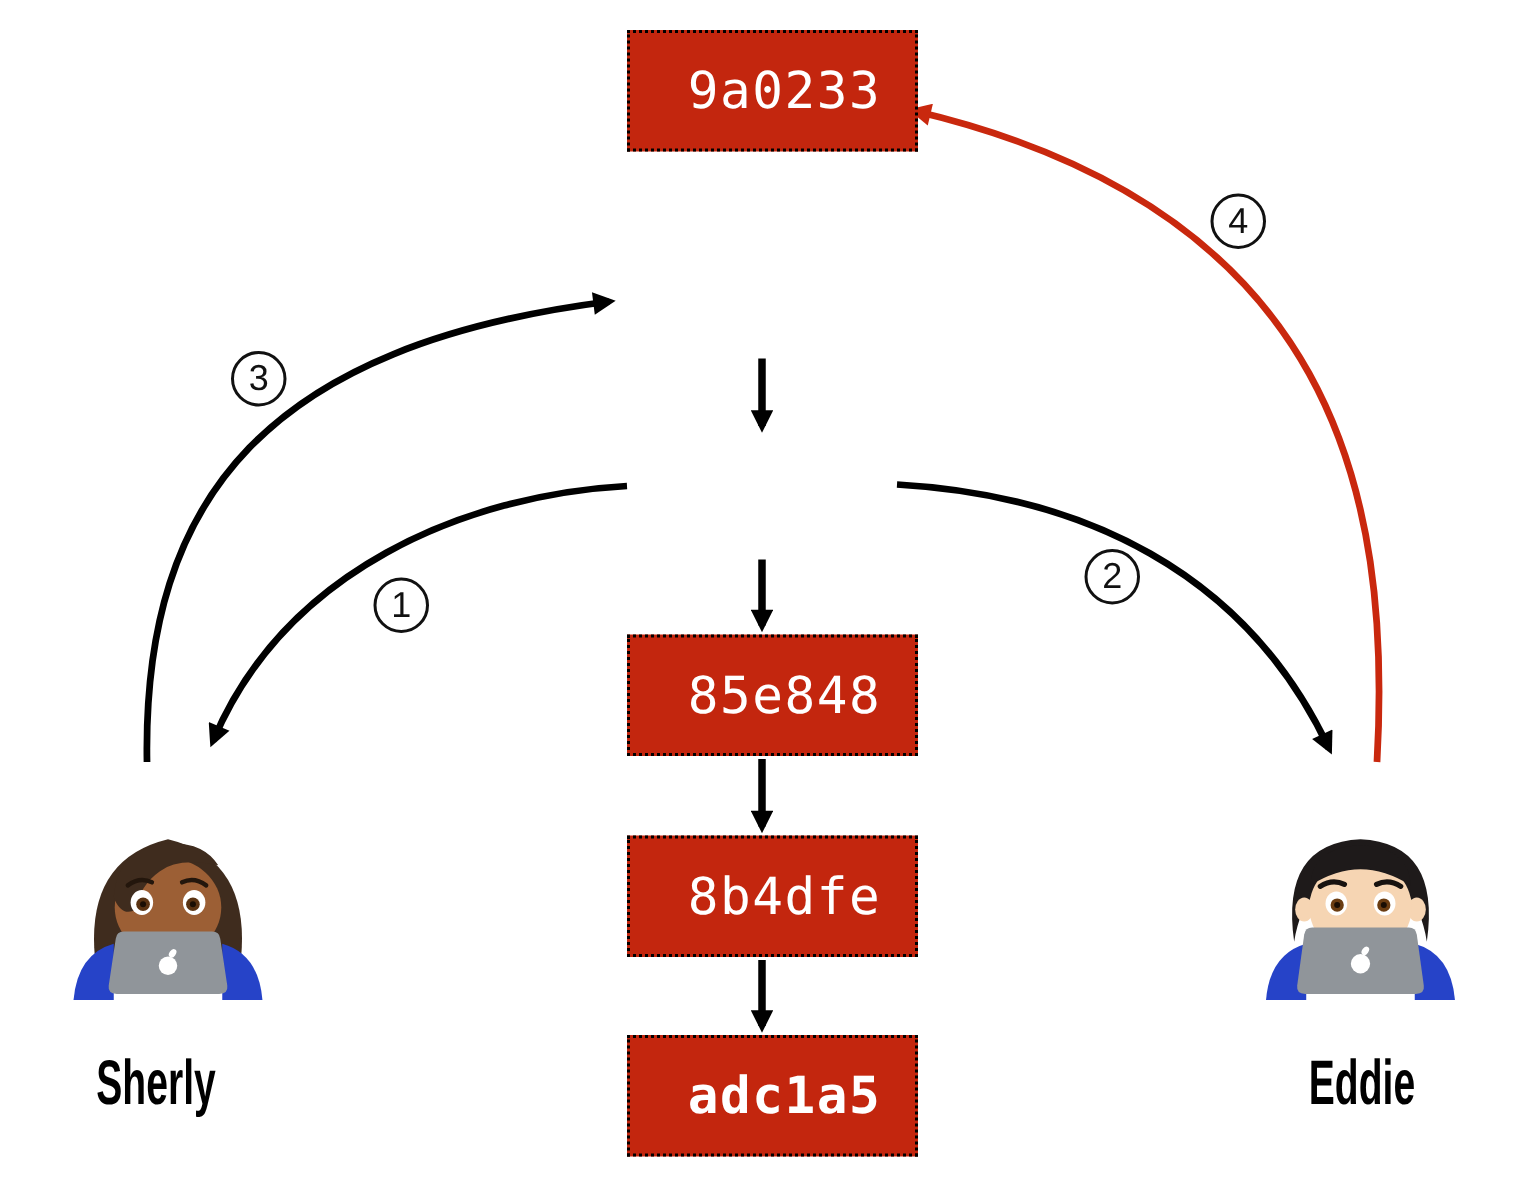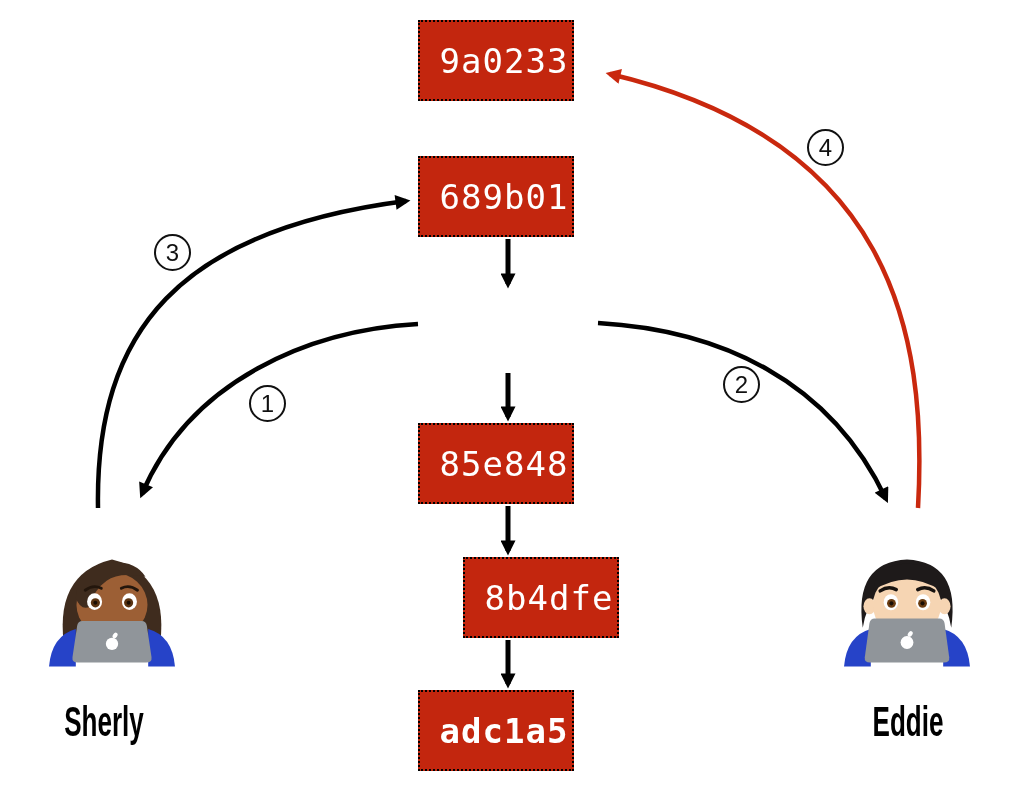--- a/index.html
+++ b/index.html
@@ -14,33 +14,33 @@
   .stage{
     position:relative;
     width:1018px;height:794px;
     background:var(--bg);
     overflow:hidden;
     font-family:"Liberation Sans",sans-serif;
   }
   
   .commit{
     position:absolute;
-    left:418px;width:156px;height:81px;
+    left:418px;width:194px;height:81px;
     background:var(--commit-red);
     border:2px dotted #000;
     display:flex;align-items:center;justify-content:center;padding-left:16px;
   }
   .commit .hash{
     color:var(--commit-text);
     font-family:"DejaVu Sans Mono","Liberation Mono",monospace;
     font-size:34px;
     letter-spacing:1px;
   }
   .c0{top:20px;} .c1{top:156px;} .c2{top:290px;}
-  .c3{top:423px;text-align:right;} .c4{top:557px;margin-left:45px;} .c5{top:690px;font-weight:bold;}
+  .c3{top:423px;text-align:right;} .c4{top:557px;} .c5{top:690px;font-weight:bold;}
 
   
   .arrows{position:absolute;left:0;top:0;pointer-events:none;}
   .stroke-black{stroke:var(--arrow-black);fill:none;}
   .stroke-red{stroke:var(--arrow-red);fill:none;}
   .head-black{fill:var(--arrow-black);}
   .head-red{fill:var(--arrow-red);}
 
   
   .step{
@@ -98,23 +98,20 @@
     <path class="stroke-black" d="M598,323 C720,330 830,380 886,499" stroke-width="4.5" marker-end="url(#mh-black)"></path>
 
     <path class="stroke-black" d="M98,508 C95,330 180,230 406,201" stroke-width="4.5" marker-end="url(#mh-black)"></path>
 
     <path class="stroke-red" d="M918,508 C928,330 890,140 610,74" stroke-width="4.5" marker-end="url(#mh-red)"></path>
   </svg>
 
   <div class="commit c0">
     <span class="hash">9a0233</span>
   </div>
-  <div class="commit c1">
-    <span class="hash">689b01</span>
-  </div>
   <div class="commit c3">
     <span class="hash">85e848</span>
   </div>
   <div class="commit c4">
     <span class="hash">8b4dfe</span>
   </div>
   <div class="commit c5">
     <span class="hash">adc1a5</span>
   </div>
 

